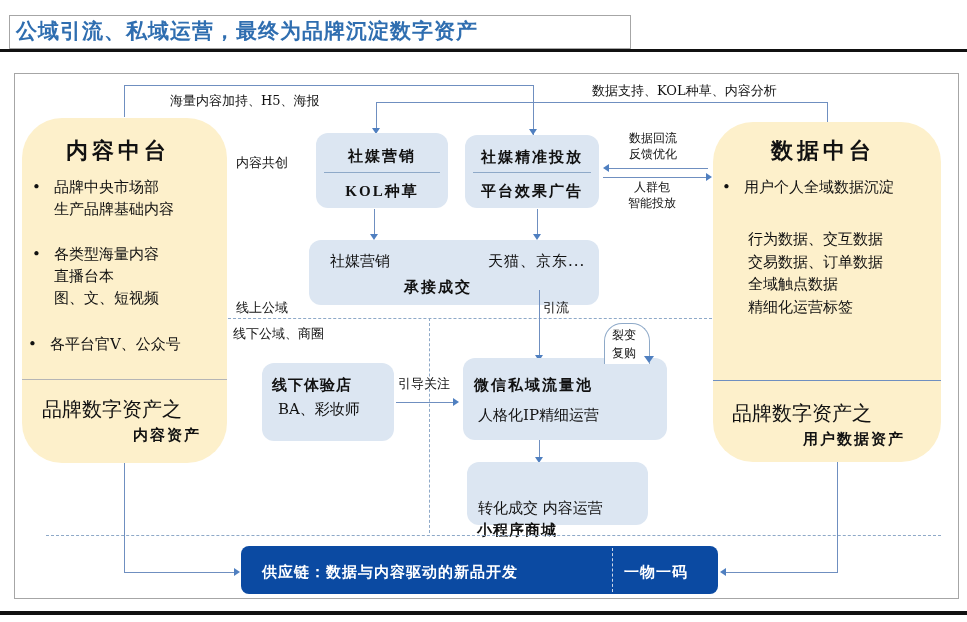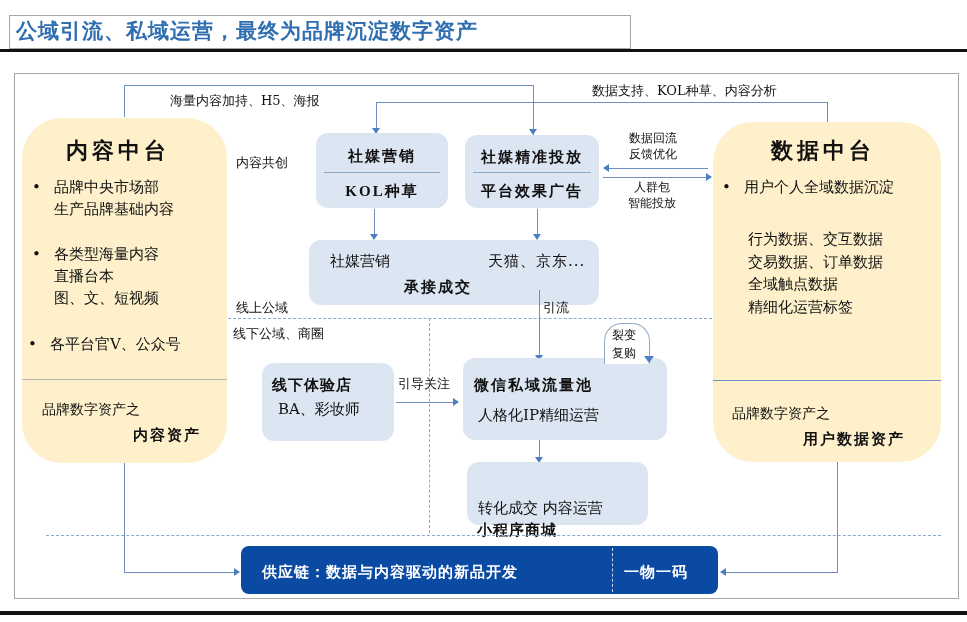--- a/index.html
+++ b/index.html
@@ -8,21 +8,21 @@
   .title-box{left:9px;top:15px;width:622px;height:34px;border:1px solid #a6a6a6;box-sizing:border-box;}
   .title-text{left:16px;top:16px;font-size:21px;font-weight:bold;color:#2f6eb0;letter-spacing:1px;line-height:30px;}
   .rule-top{left:0;top:49px;width:967px;height:3px;background:#111;}
   .rule-bot{left:0;top:611px;width:967px;height:4px;background:#111;}
   .frame{left:14px;top:73px;width:945px;height:526px;border:1px solid #a6a6a6;box-sizing:border-box;}
   .cream{background:#fdf0cb;border-radius:40px;}
   .blue{background:#dce6f2;border-radius:12px;}
   .navy{background:#0b4aa2;border-radius:8px;color:#fff;}
   .big{font-size:22px;font-weight:bold;letter-spacing:4px;}
   .t15{font-size:15px;line-height:22px;}
-  .t14{font-size:14px;line-height:20px;text-align:right;}
+  .t14{font-size:20px;line-height:20px;text-align:right;}
   .t13{font-size:13px;line-height:18px;}
   .t12{font-size:12px;line-height:16px;}
   .bold{font-weight:bold;font-family:Liberation Serif, serif;}
   .hline{height:1px;background:#8ea9c8;}
   .line{background:#6f8fc0;}
   .dash-h{height:0;border-top:1px dashed #8ea9c8;}
   .dash-v{width:0;border-left:1px dashed #8ea9c8;}
   .arrow-d{width:0;height:0;border-left:4px solid transparent;border-right:4px solid transparent;border-top:6px solid #4f7fc0;}
   .arrow-r{width:0;height:0;border-top:4px solid transparent;border-bottom:4px solid transparent;border-left:6px solid #4f7fc0;}
   .arrow-l{width:0;height:0;border-top:4px solid transparent;border-bottom:4px solid transparent;border-right:6px solid #4f7fc0;}

